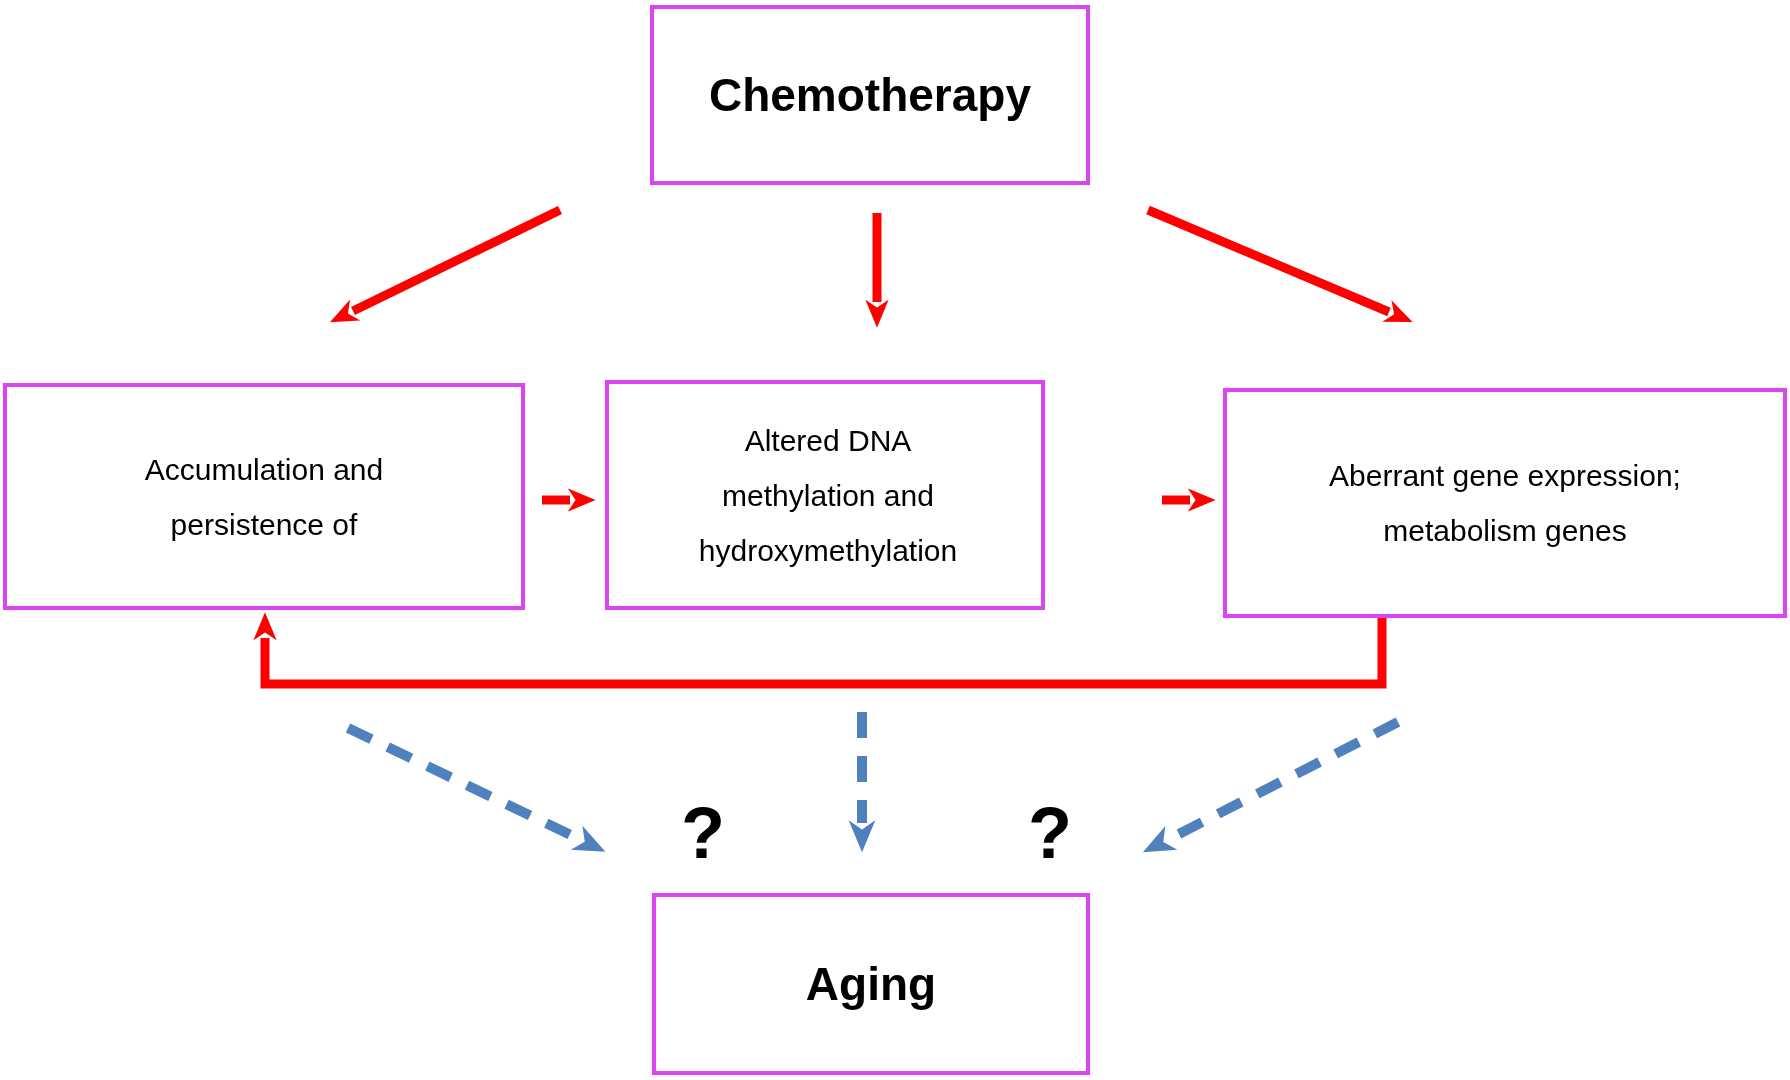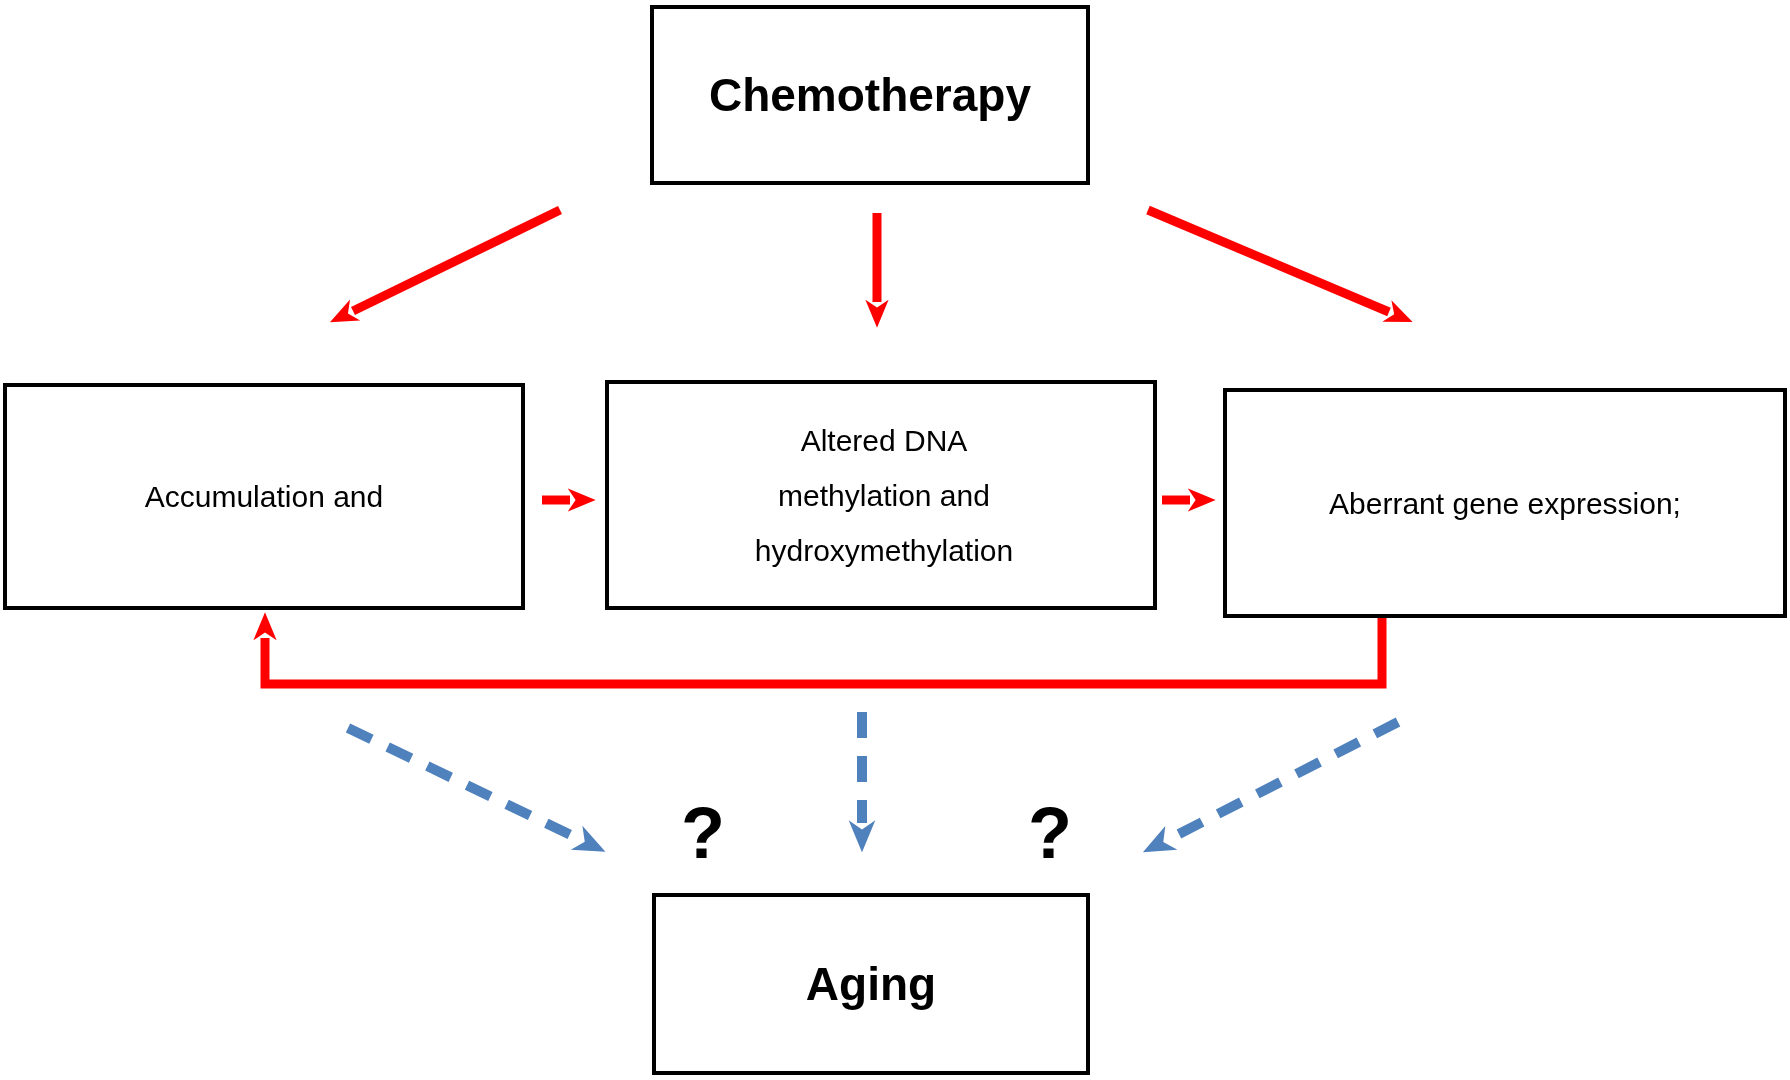--- a/index.html
+++ b/index.html
@@ -7,35 +7,35 @@
     position: relative;
     width: 1790px;
     height: 1080px;
     background: #ffffff;
     font-family: "Liberation Sans", sans-serif;
     overflow: hidden;
   }
   .box {
     position: absolute;
     box-sizing: border-box;
-    border: 4px solid #000000;
+    border: 4px solid #d946ef;
     background: #ffffff;
     display: flex;
     flex-direction: column;
     align-items: center;
     justify-content: center;
     text-align: center;
     color: #000000;
     z-index: 2;
   }
   .box .line { display: block; font-size: 30px; line-height: 55px; white-space: nowrap; }
   .box.title-box .line { font-size: 46px; font-weight: bold; line-height: 56px; }
   #box-chemotherapy { left: 650px; top: 5px;   width: 440px; height: 180px; }
   #box-oxidative    { left: 3px;   top: 383px; width: 522px; height: 227px; }
-  #box-methylation  { left: 605px; top: 380px; width: 552px; height: 230px; padding-left: 6px; }
+  #box-methylation  { left: 605px; top: 380px; width: 440px; height: 230px; padding-left: 6px; }
   #box-gene         { left: 1223px;top: 380px; width: 564px; height: 230px; margin-top: 8px; }
   #box-aging        { left: 652px; top: 893px; width: 438px; height: 182px; text-align: right; }
   #arrow-layer {
     position: absolute;
     left: 0; top: 0;
     width: 1790px; height: 1080px;
     z-index: 1;
     pointer-events: none;
   }
   .qmark {
@@ -77,30 +77,32 @@
     <line x1="862" y1="712" x2="862" y2="823" stroke="#4F81BD" stroke-width="10" stroke-dasharray="26 18" marker-end="url(#head-blue)"></line>
     <line x1="1398" y1="722" x2="1169" y2="839" stroke="#4F81BD" stroke-width="10" stroke-dasharray="26 18" marker-end="url(#head-blue)"></line>
   </svg>
 
   <div class="box title-box" id="box-chemotherapy">
     <span class="line">Chemotherapy</span>
   </div>
 
   <div class="box" id="box-oxidative">
     <span class="line">Accumulation and</span>
+    <span class="line">persistence of</span>
   </div>
 
   <div class="box" id="box-methylation">
     <span class="line">Altered DNA</span>
     <span class="line">methylation and</span>
     <span class="line">hydroxymethylation</span>
   </div>
 
   <div class="box" id="box-gene">
     <span class="line">Aberrant gene expression;</span>
+    <span class="line">metabolism genes</span>
   </div>
 
   <div class="box title-box" id="box-aging">
     <span class="line">Aging</span>
   </div>
 
   <span class="qmark" id="qmark-left">?</span>
   <span class="qmark" id="qmark-right">?</span>
 
 </div>

